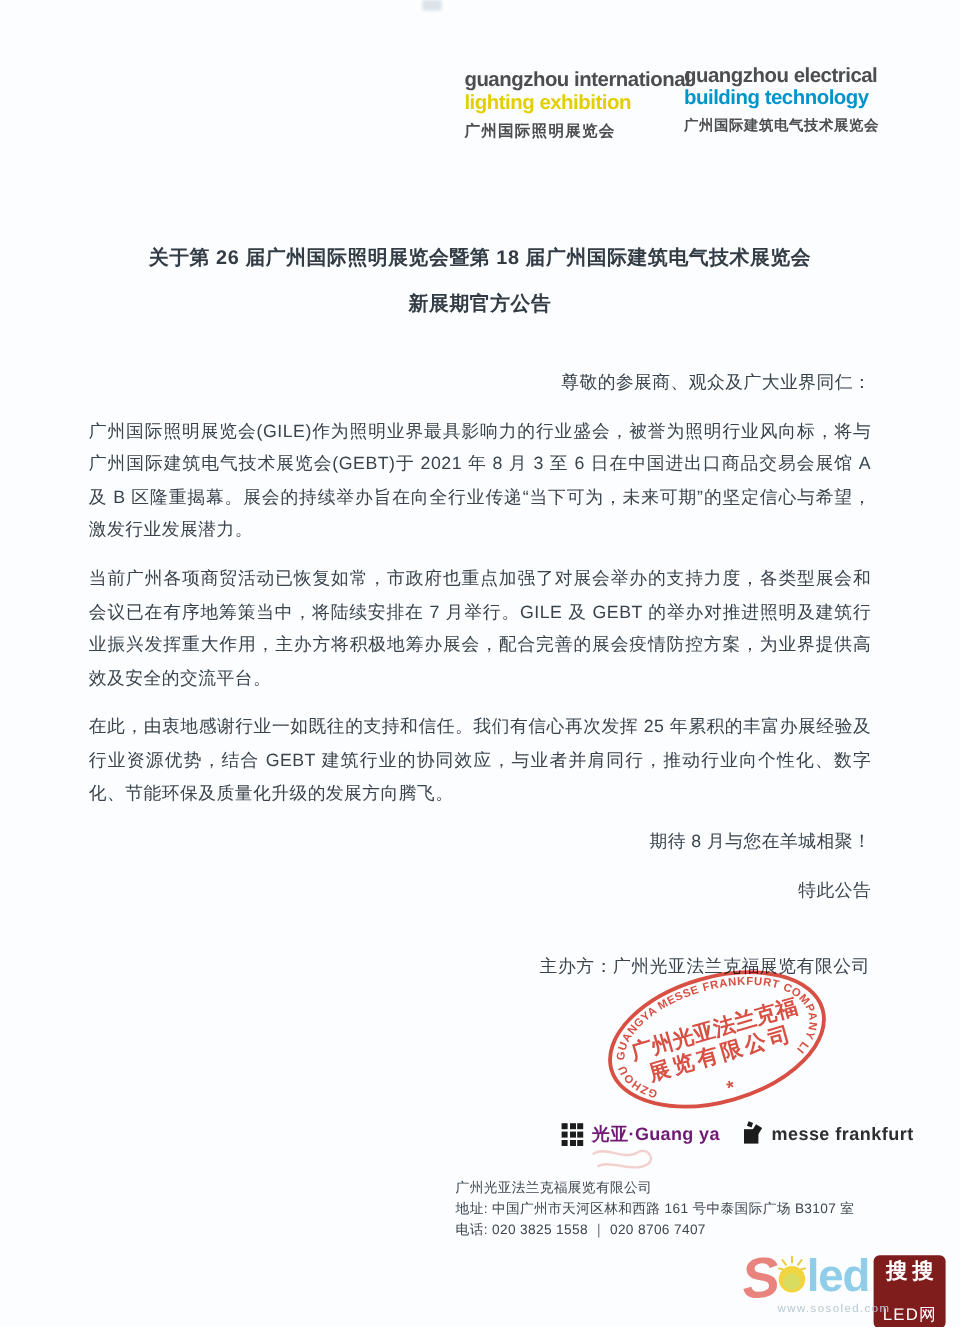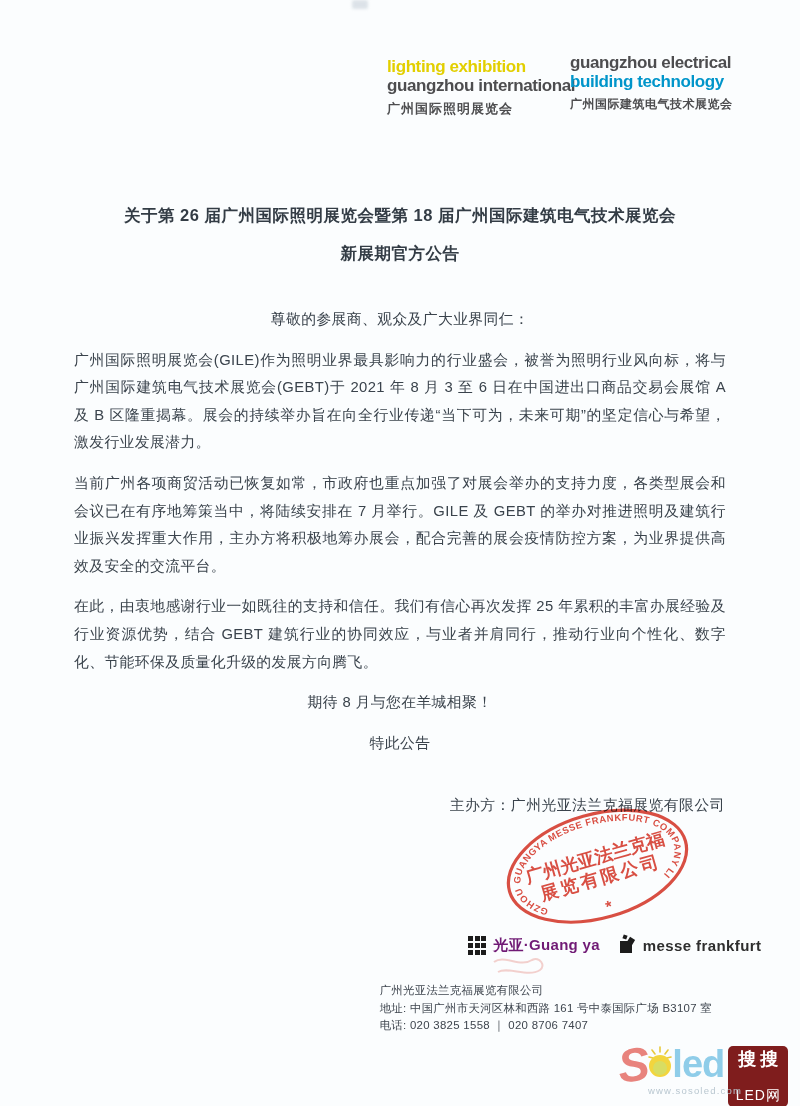--- a/index.html
+++ b/index.html
@@ -17,21 +17,21 @@
   .logo-right .logo-cn{font-size:12px;letter-spacing:0.5px;}
 
   
   .doc-title{position:absolute;top:196px;left:0;width:800px;text-align:center;
     font-size:16.5px;font-weight:bold;color:#333c45;line-height:38px;letter-spacing:0.5px;}
 
   
   .doc-body{position:absolute;top:306px;left:74px;width:652px;
     font-size:14.8px;line-height:27.6px;letter-spacing:0.4px;color:#3a434c;text-align:justify;}
   .doc-body p{margin:0 0 13px 0;}
-  .doc-body .no-justify{text-align:center;}
+  .doc-body .no-justify{text-align:right;}
   .closing{margin-top:6px;}
 
   
   .signature{position:absolute;top:796px;right:75px;text-align:right;
     font-size:14.8px;color:#3a434c;letter-spacing:0.5px;margin-left:12px;}
   .signature .sig-date{margin-top:11px;padding-right:25px;font-size:14.5px;}
 
   
   .stamp{position:absolute;left:498px;top:806px;width:200px;height:124px;
     transform:rotate(-16deg);opacity:0.9;mix-blend-mode:multiply;}
@@ -67,22 +67,22 @@
   .red-scribble{position:absolute;left:490px;top:952px;opacity:0.3;}
 </style>
 </head>
 <body>
 
 <div class="page">
 
   <div class="smudge-top"></div>
 
   <div class="logo-block logo-left">
+    <div class="logo-en">guangzhou international</div>
     <div class="logo-en logo-accent-yellow">lighting exhibition</div>
-    <div class="logo-en">guangzhou international</div>
     <div class="logo-cn">广州国际照明展览会</div>
   </div>
   <div class="logo-block logo-right">
     <div class="logo-en">guangzhou electrical</div>
     <div class="logo-en logo-accent-blue">building technology</div>
     <div class="logo-cn">广州国际建筑电气技术展览会</div>
   </div>
 
   <div class="doc-title">
     <div>关于第 26 届广州国际照明展览会暨第 18 届广州国际建筑电气技术展览会</div>

